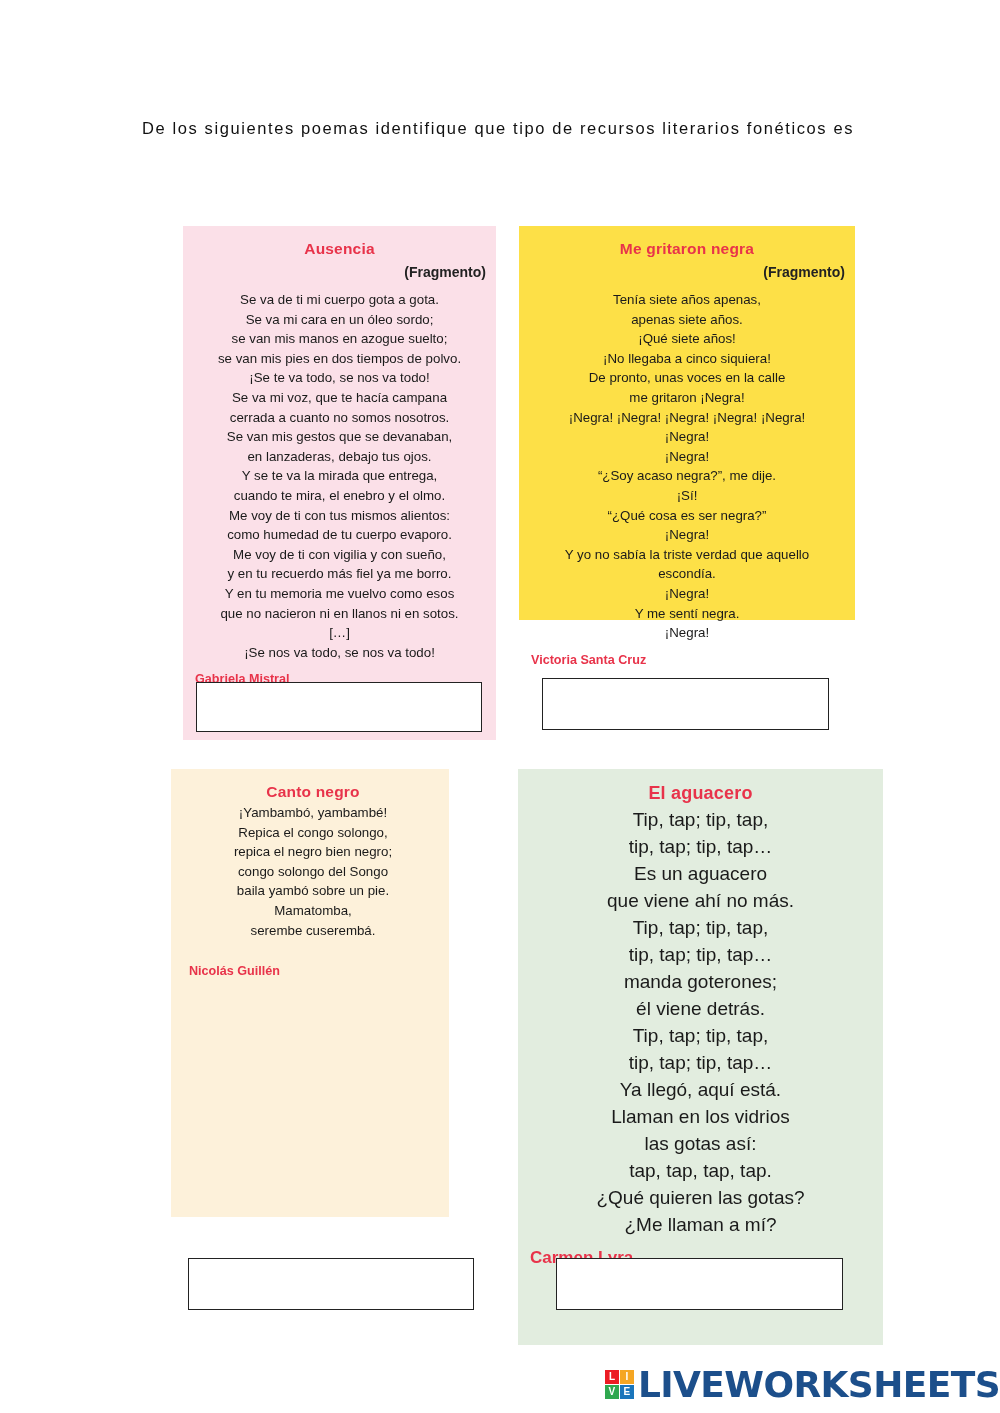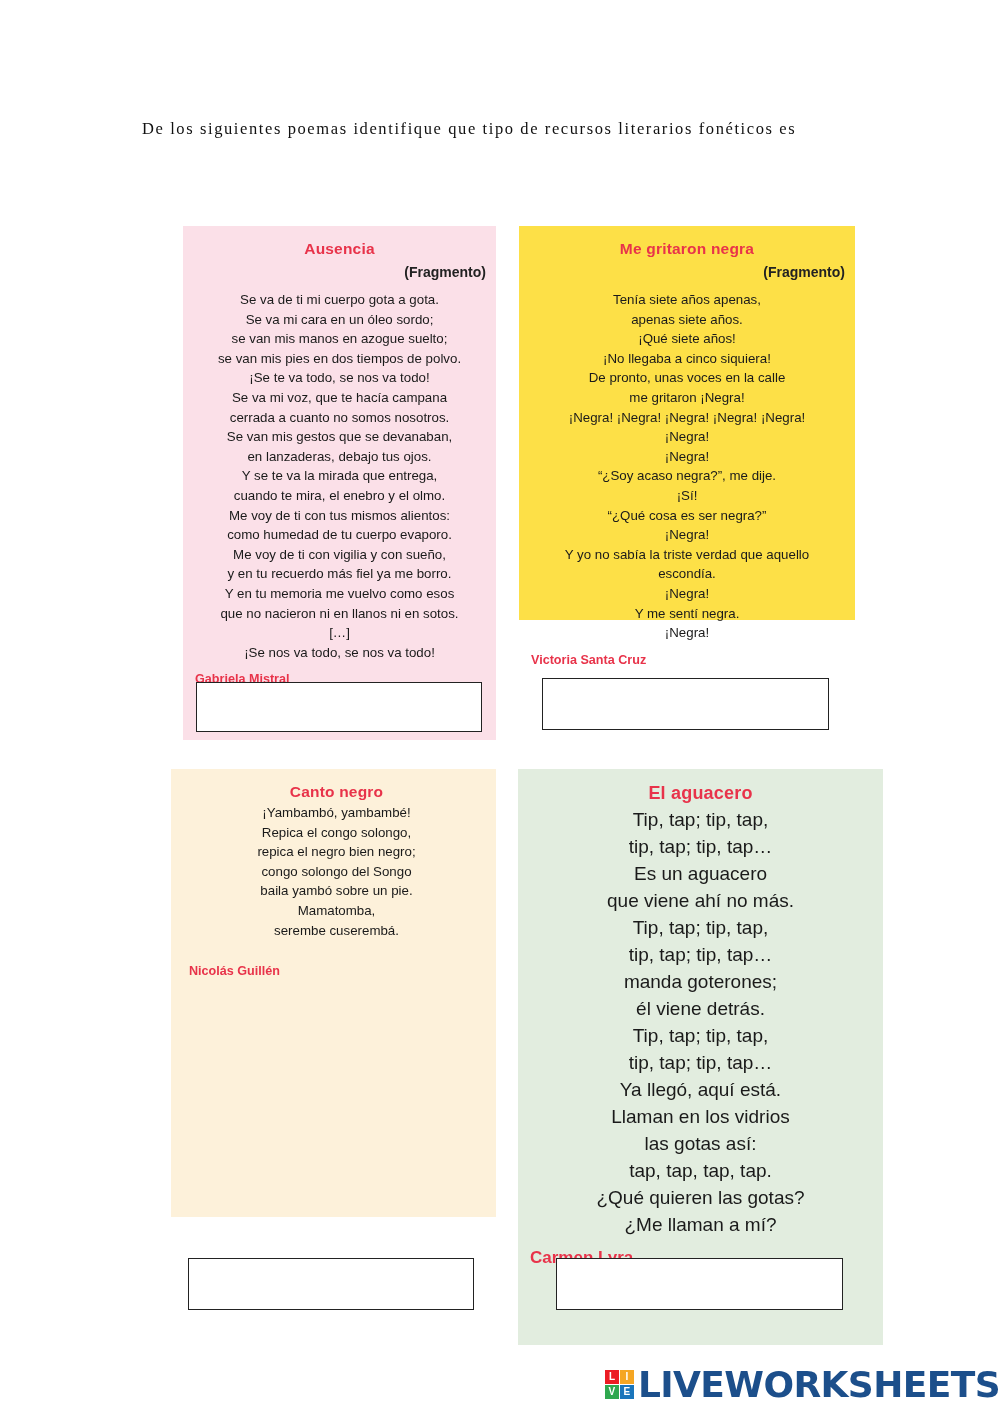--- a/index.html
+++ b/index.html
@@ -17,21 +17,21 @@
   .page {
     position: relative;
     width: 1000px;
     height: 1413px;
   }
   .instruction {
     position: absolute;
     left: 142px;
     top: 112px;
     width: 730px;
-    font-family: Liberation Serif, serif;
+    font-family: Liberation Sans, sans-serif;
     font-size: 16.5px;
     line-height: 33px;
     letter-spacing: 1.6px;
     color: #111111;
   }
   .card {
     position: absolute;
     box-sizing: border-box;
     padding: 14px 10px 10px 10px;
   }
@@ -92,21 +92,21 @@
   #card-negra {
     left: 519px;
     top: 226px;
     width: 336px;
     height: 394px;
     background: #fde047;
   }
   #card-canto {
     left: 171px;
     top: 769px;
-    width: 325px;
+    width: 278px;
     height: 448px;
     background: #fdf1da;
     padding-left: 16px;
   }
   #card-aguacero {
     left: 518px;
     top: 769px;
     width: 365px;
     height: 576px;
     background: #e2eddf;

